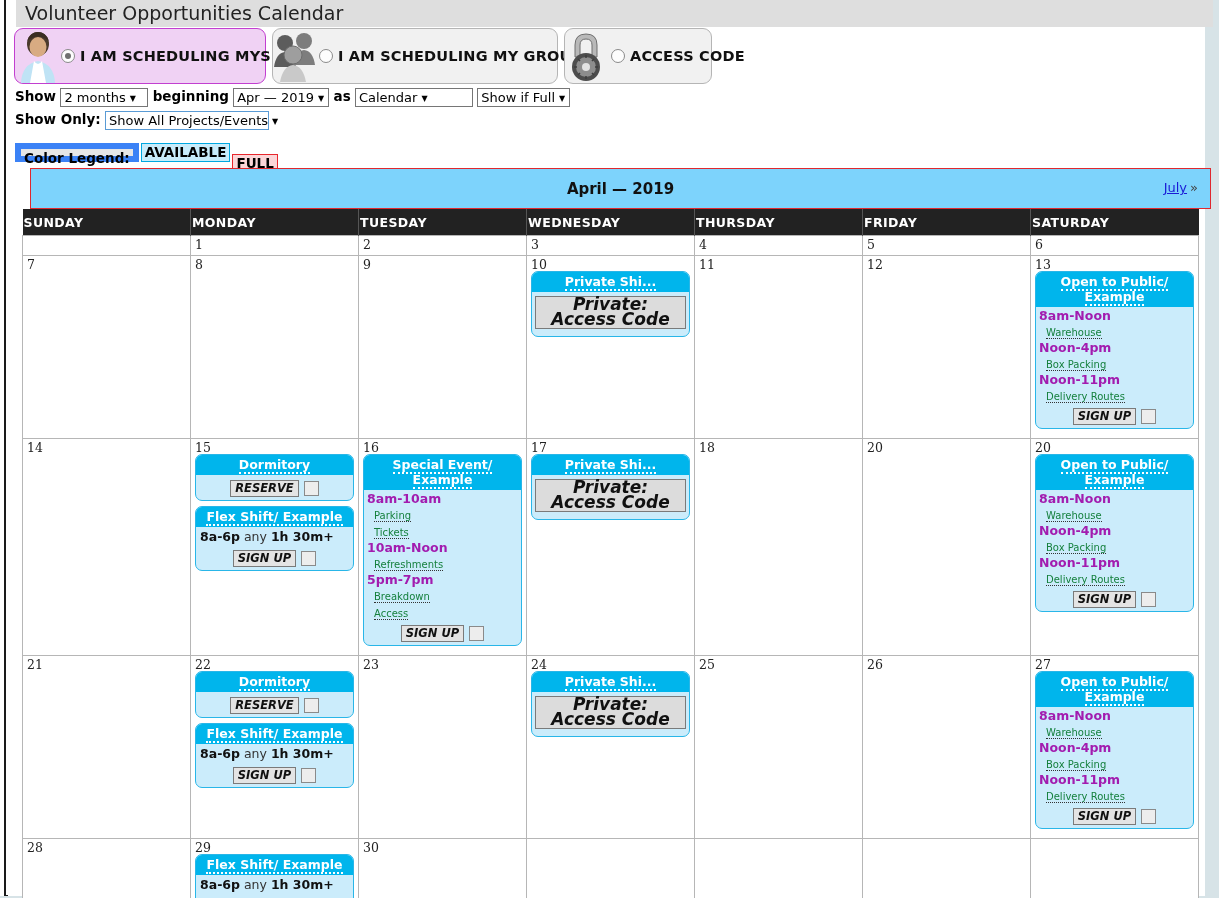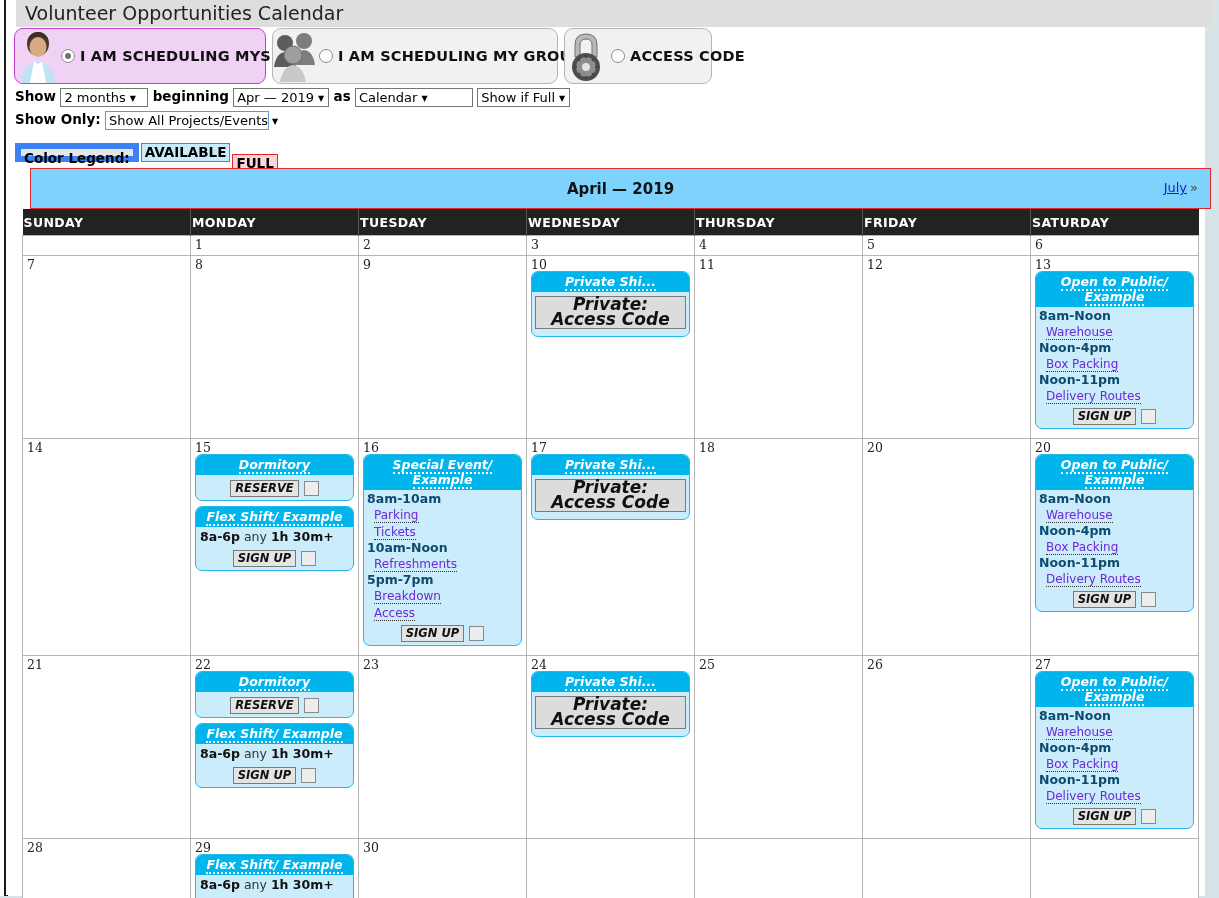--- a/index.html
+++ b/index.html
@@ -202,34 +202,33 @@
     margin-bottom: 5px;
   }
   .evt-hd {
     background: #00b5ec;
     color: #ffffff;
     font-size: 12.5px;
     font-weight: bold;
     text-align: center;
     padding: 2px 2px 3px 2px;
     line-height: 15px;
-    font-style: italic;
   }
   .evt-hd .dotted {
     border-bottom: 2px dotted #ffffff;
     padding-bottom: 0px;
   }
   .evt-bd { padding: 1px 3px 3px 3px; }
   .tslot {
-    font-size: 12.5px; font-weight: bold; color: #0c4a6e;
+    font-size: 12.5px; font-weight: bold; color: #a21caf;
     line-height: 15px;
   }
   .jobline { padding-left: 7px; line-height: 15px; }
   .job {
-    font-size: 12px; color: #6d28d9;
+    font-size: 10px; color: #15803d;
     border-bottom: 1px dotted #333;
   }
   .flexline {
     font-size: 12.5px; color: #111; line-height: 16px;
     padding: 1px 0 1px 1px;
   }
   .flexline b { font-weight: bold; }
   .flexline .any { font-weight: normal; color: #333; }
   .actionrow { text-align: center; padding-top: 2px; white-space: nowrap; }
   .btn {

